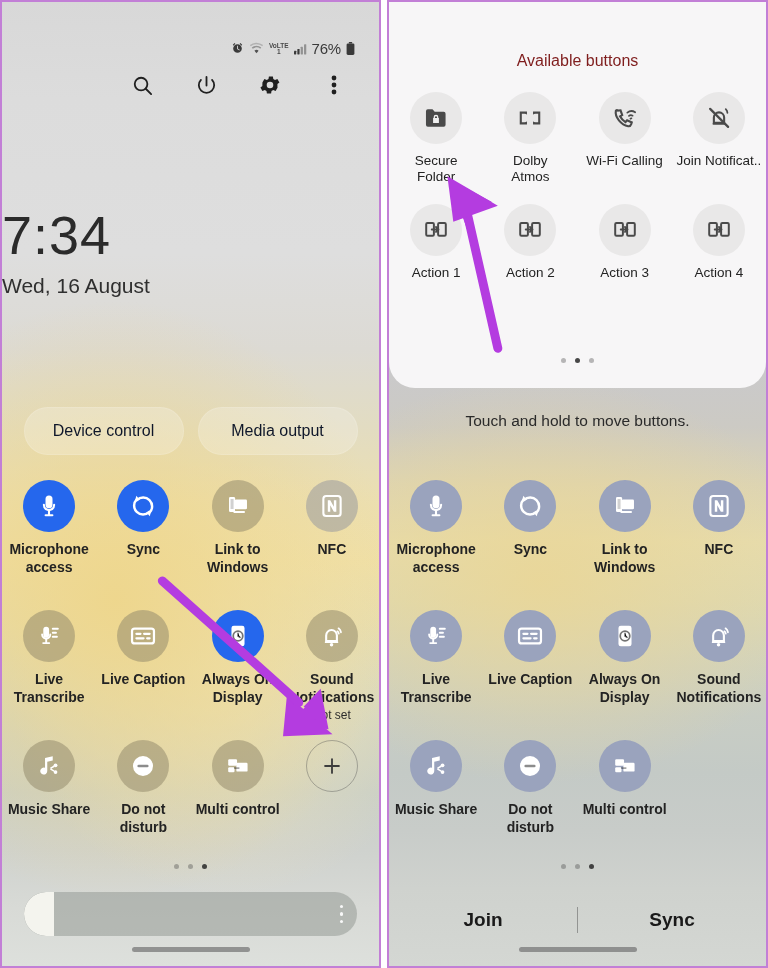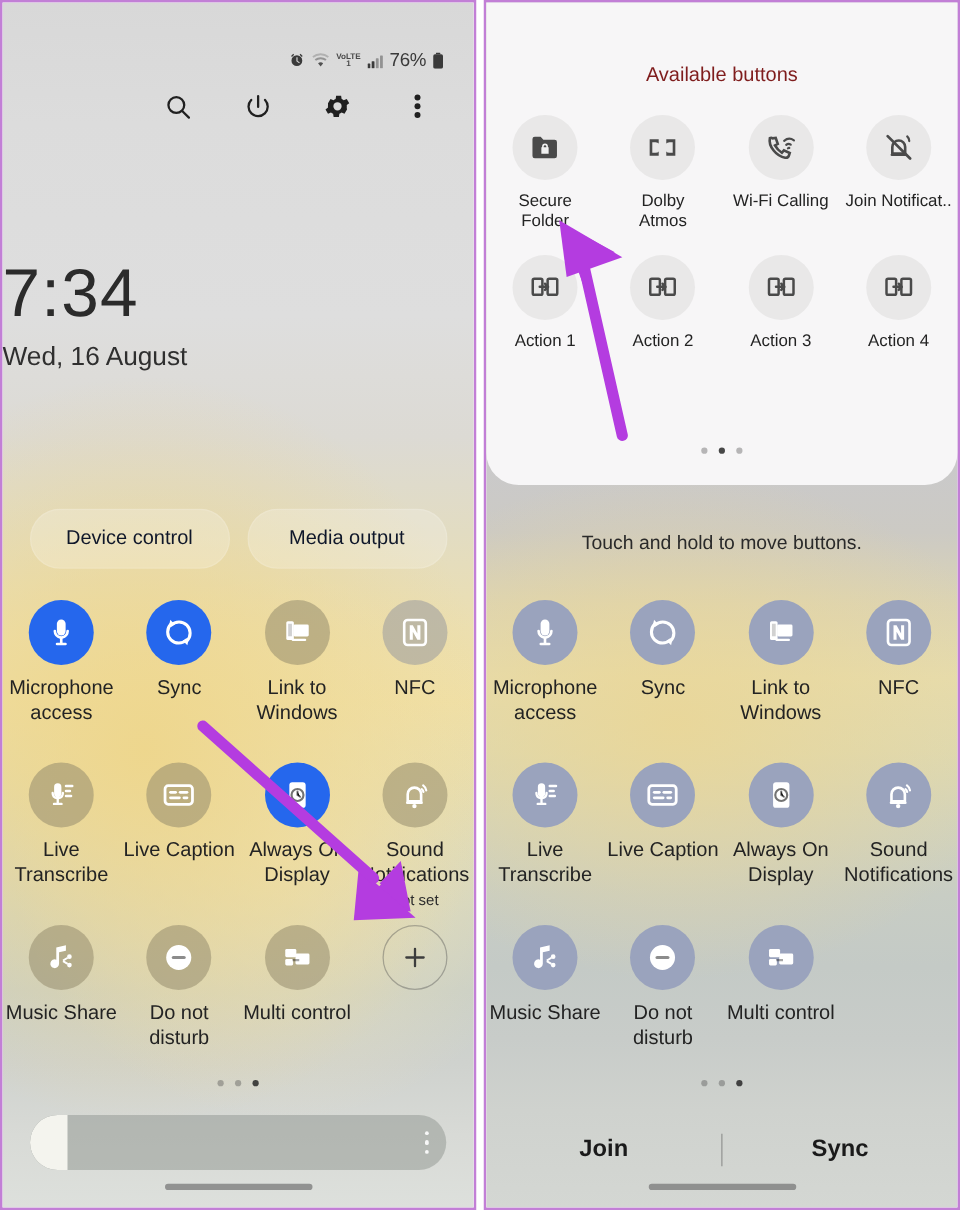--- a/index.html
+++ b/index.html
@@ -88,22 +88,22 @@
     display: flex; align-items: center; justify-content: center;
   }
   .tile-ico.on     { background: #2567ed; }
   .tile-ico.off    { background: rgba(150,140,110,0.55); }
   .tile-ico.offg   { background: rgba(160,160,160,0.60); }
   .tile-ico.dim    { background: #9aa3bd; }
   .tile-ico.plus   {
     background: transparent; border: 1px solid rgba(80,80,80,0.40);
   }
   .tile-lbl {
-    margin-top: 9px; font-size: 16px; line-height: 1.25;
-    color: #232323; text-align: center; max-width: 94px;
+    margin-top: 9px; font-size: 14px; line-height: 1.25;
+    color: #232323; text-align: center; max-width: 94px; font-weight: bold;
   }
   .tile-sub { margin-top: 2px; font-size: 12px; color: #2c2c2c; text-align: center; }
 
   
   .dots { position: absolute; left: 0; right: 0; display: flex; justify-content: center; gap: 9px; }
   .dot { width: 5px; height: 5px; border-radius: 50%; background: rgba(60,60,60,0.35); }
   .dot.active { background: rgba(40,40,40,0.85); }
 
   
   .slider {
@@ -484,21 +484,21 @@
             <div class="avail-lbl">Action 4</div>
           </div>
         </div>
       <div class="dots" id="avail-dots" style="top:356px">
           <div class="dot"></div>
           <div class="dot active"></div>
           <div class="dot"></div>
         </div>
     </div>
 
-    <div class="hold-hint" style="top:424px">Touch and hold to move buttons.</div>
+    <div class="hold-hint" style="top:410px">Touch and hold to move buttons.</div>
 
     <div class="grid" id="right-row1" style="top:478px">
         <div class="tile">
           <div class="tile-ico dim">
             <svg width="28" height="28" viewBox="0 0 24 24">
               <path fill="#ffffff" d="M12 14a3 3 0 003-3V6a3 3 0 00-6 0v5a3 3 0 003 3z"></path>
                 <path fill="#ffffff" d="M17.3 11a.9.9 0 00-1.8 0 3.5 3.5 0 01-7 0 .9.9 0 00-1.8 0 5.3 5.3 0 004.4 5.2V19h-2a.9.9 0 000 1.8h5.8a.9.9 0 000-1.8h-2v-2.8A5.3 5.3 0 0017.3 11z"></path>
             </svg>
           </div>
           <div class="tile-lbl" style="white-space: pre-line;">Microphone

